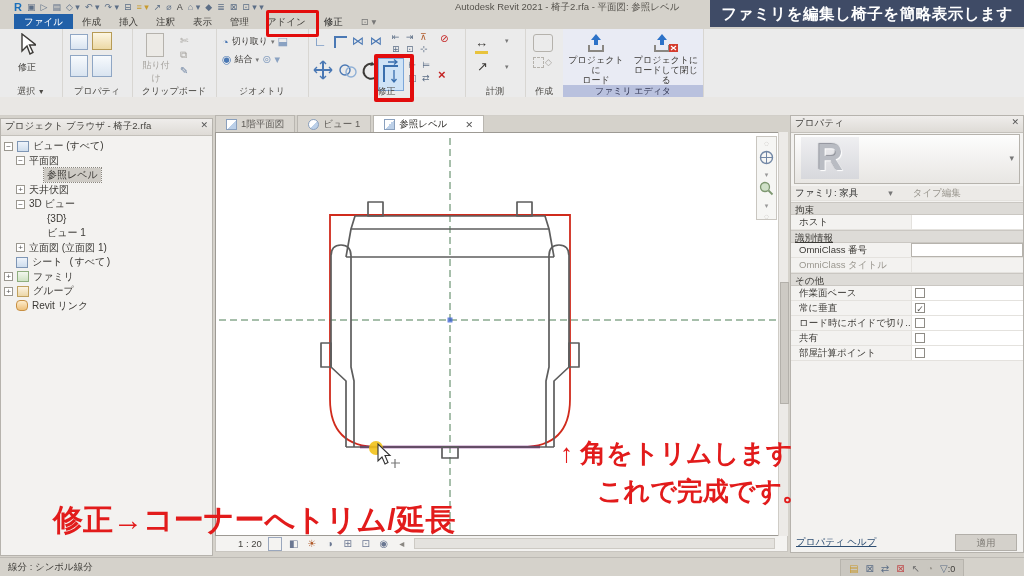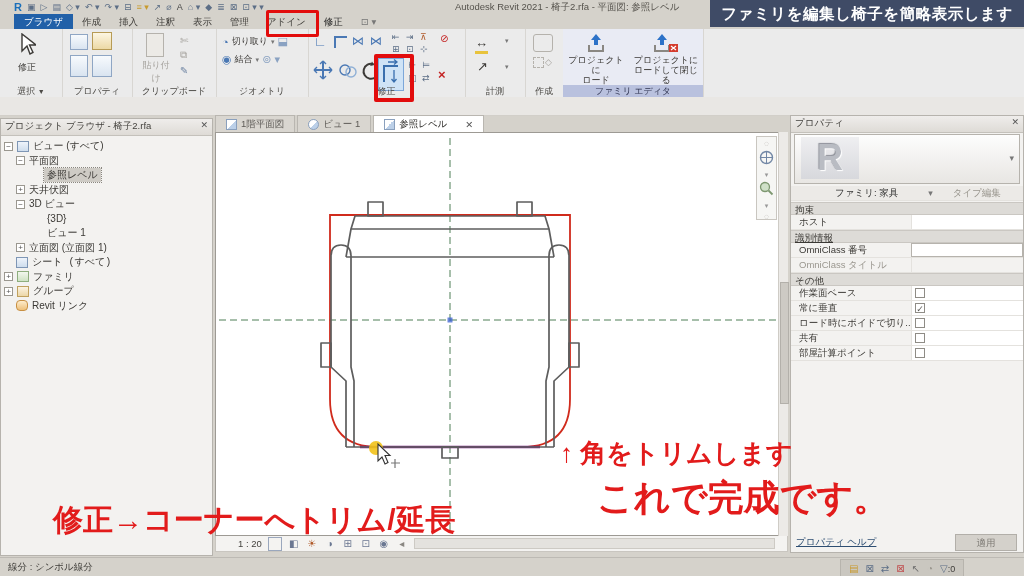--- a/index.html
+++ b/index.html
@@ -109,21 +109,21 @@
       <span class="g">≣</span>
       <span class="g">⊠</span>
       <span class="g">⊡ ▾ ▾</span>
     </div>
     <span class="abs" id="win-title">Autodesk Revit 2021 - 椅子2.rfa - 平面図: 参照レベル</span>
   </div>
 
   <div class="abs" id="banner">ファミリを編集し椅子を簡略表示します</div>
 
   <div class="abs" id="tabrow">
-    <span class="rtab file">ブラウザ</span>
+    <span class="rtab file">ファイル</span>
     <span class="rtab">作成</span>
     <span class="rtab">挿入</span>
     <span class="rtab">注釈</span>
     <span class="rtab">表示</span>
     <span class="rtab">管理</span>
     <span class="rtab">アドイン</span>
     <span class="rtab active-mod">修正</span>
     <span class="rtab" style="color:#777">⊡ ▾</span>
   </div>
 
@@ -405,21 +405,21 @@
   <div class="abs" id="props">
     <div class="phead">
       <span>プロパティ</span>
       <span class="pclose">✕</span>
     </div>
     <div id="typesel">
       <span class="rlogo">R</span>
       <span style="position:absolute;right:5px;top:18px;font-size:9px;color:#777;">▾</span>
     </div>
     <div class="prow" style="top:70px;background:#eceae7;">
-      <span style="padding-left:4px;margin-left:40px;">ファミリ: 家具</span>
+      <span style="padding-left:4px;">ファミリ: 家具</span>
       <span style="margin-left:30px;color:#777;font-size:9px;">▾</span>
       <span style="margin-left:20px;color:#9a978f;">タイプ編集</span>
     </div>
     <div class="srow" style="top:86px;"><span>拘束</span></div>
     <div class="prow" style="top:99px;">
       <span class="plab">ホスト</span>
         <span class="pval" style="background:#fff;"></span>
     </div>
     <div class="srow" style="top:114px;text-decoration:underline;"><span>識別情報</span></div>
     <div class="prow" style="top:127px;">
@@ -461,21 +461,21 @@
           <span class="chk"></span>
         </span>
     </div>
     <div id="props-footer">
       <span id="prop-help">プロパティ ヘルプ</span>
       <span id="apply-btn">適用</span>
     </div>
   </div>
 
   <div class="rednote" style="left:560px;top:436px;font-size:26px;">↑ 角をトリムします</div>
-  <div class="rednote" style="left:597px;top:474px;font-size:36px;">これで完成です。</div>
+  <div class="rednote" style="left:597px;top:474px;font-size:26px;">これで完成です。</div>
   <div class="rednote" style="left:53px;top:500px;font-size:30px;">修正→コーナーへトリム/延長</div>
 
   <div class="abs" id="statusbar">
     <span id="statmsg">線分 : シンボル線分</span>
     <div id="staticons">
       <span style="color:#c89a2e;">▤</span>
       <span style="color:#5c6e86;">⊠</span>
       <span style="color:#5c6e86;">⇄</span>
       <span style="color:#c05050;">⊠</span>
       <span style="color:#6b6b6b;">↖</span>

